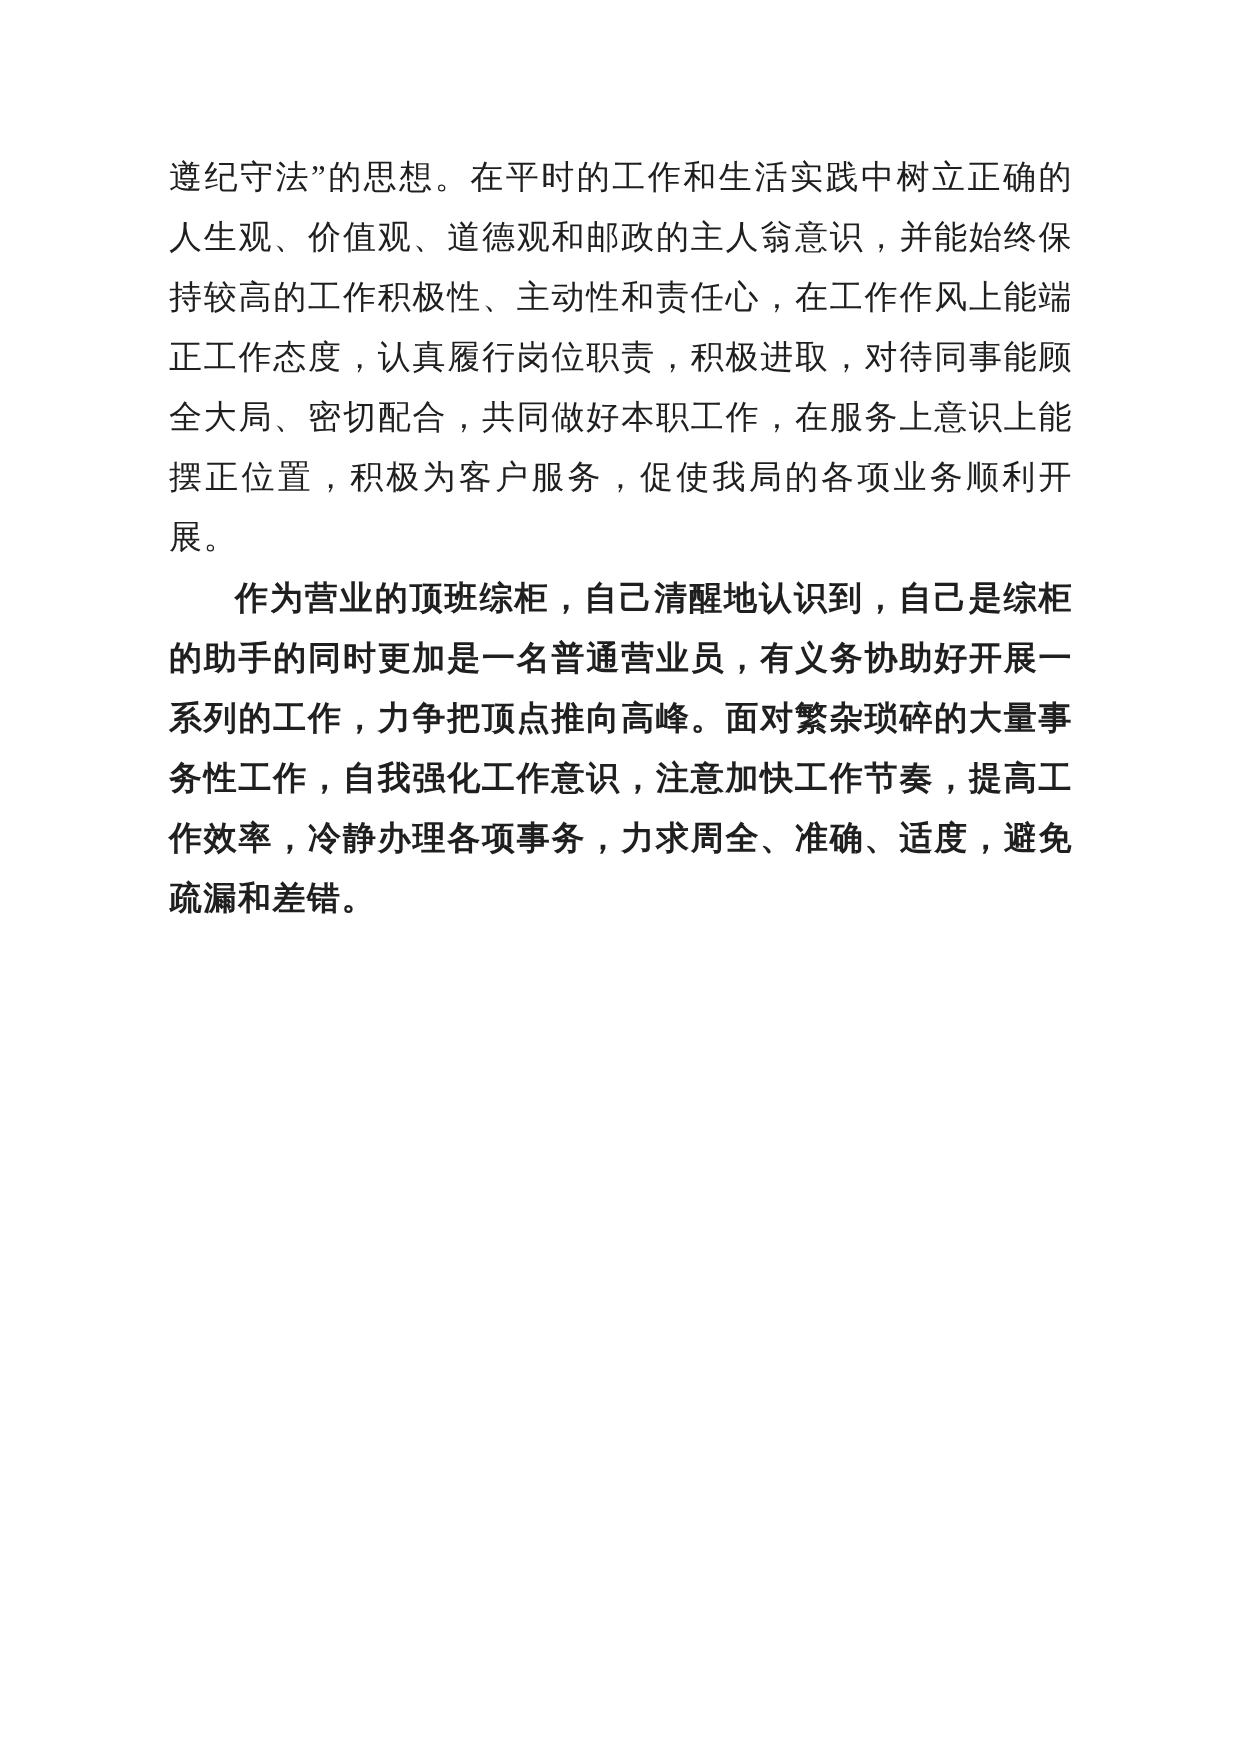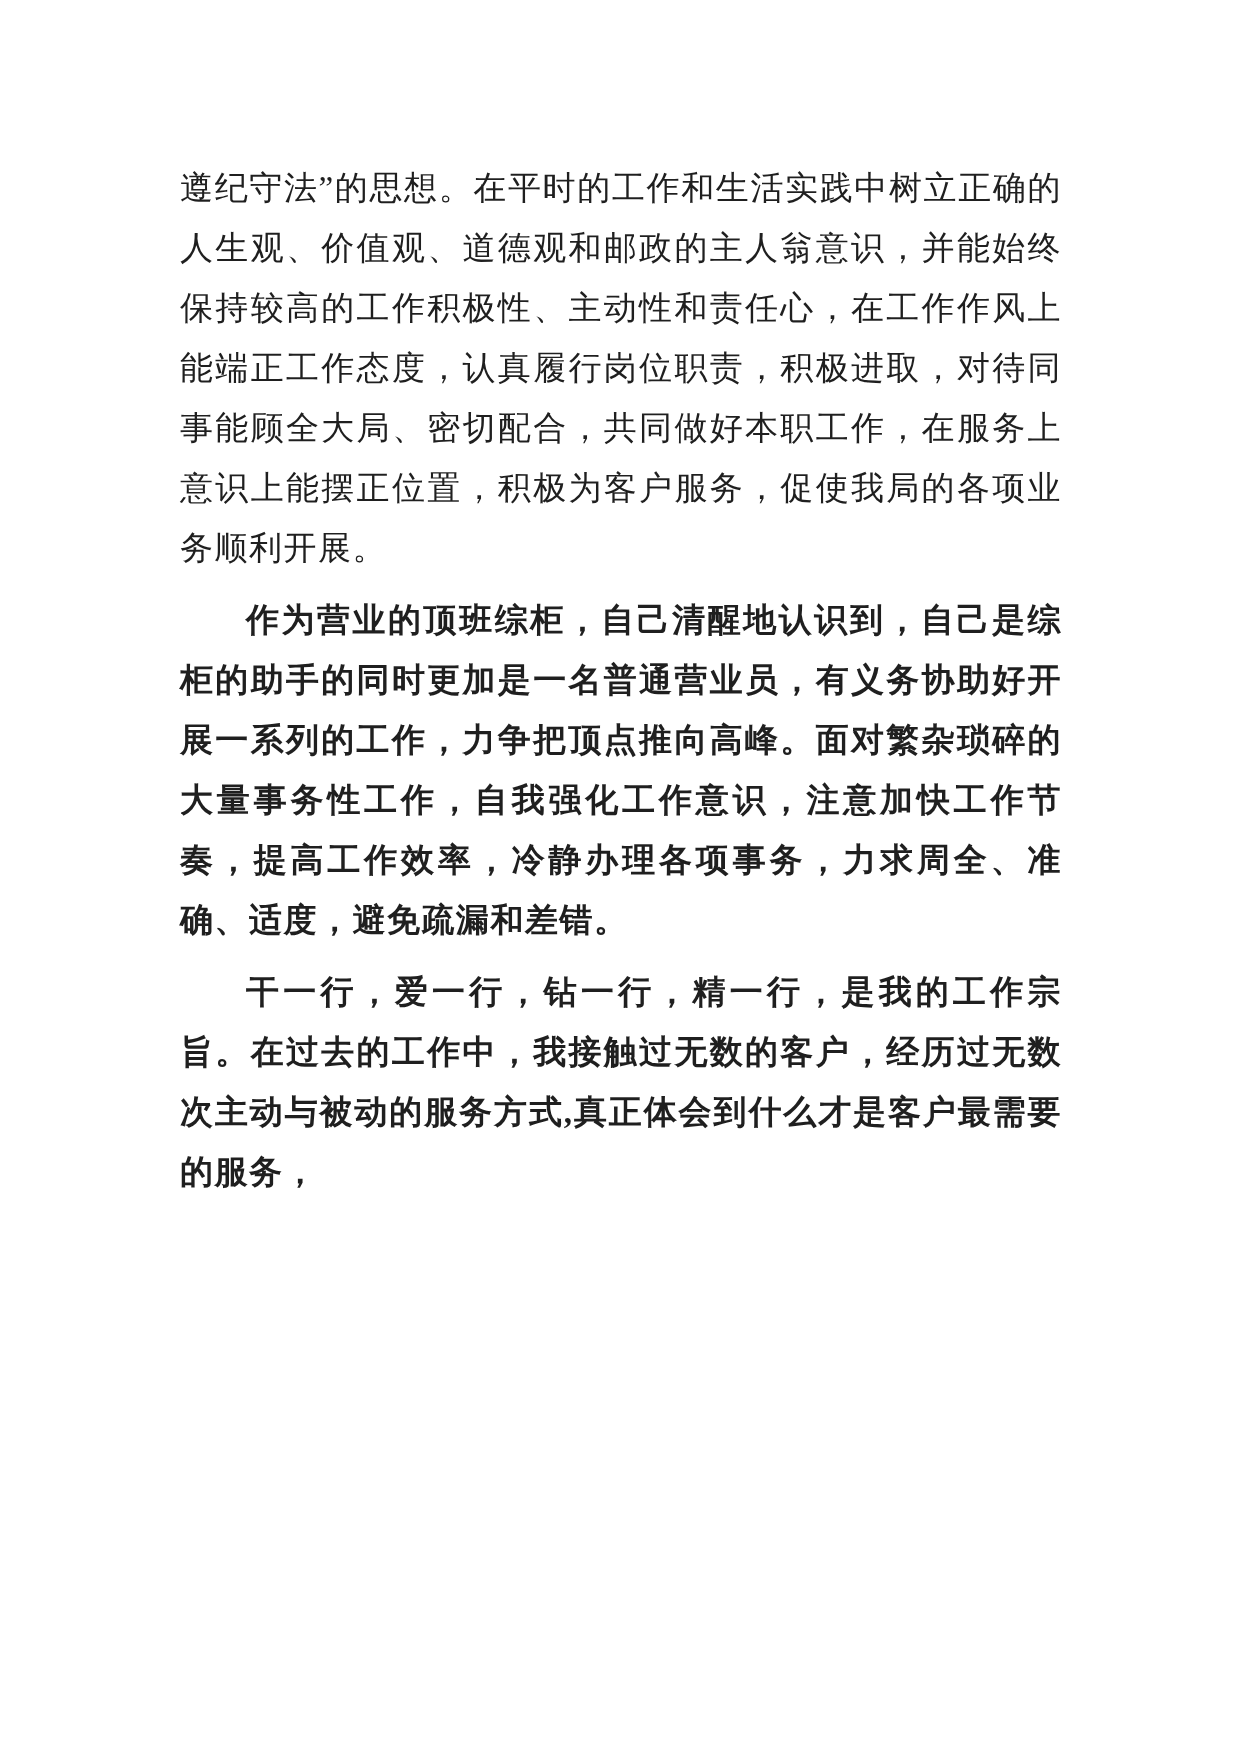--- a/index.html
+++ b/index.html
@@ -14,21 +14,21 @@
     background: #ffffff;
     overflow: hidden;
   }
   .content {
     position: absolute;
     left: 168px;
     top: 146px;
     width: 906px;
   }
   .para {
-    margin: 12px;
+    margin: 1px;
     font-family: "Liberation Serif", "DejaVu Serif", serif;
     font-size: 33px;
     line-height: 60px;
     letter-spacing: 1.5px;
     color: #1f1f1f;
     text-align: justify;
     text-justify: inter-character;
     word-break: break-all;
   }
   .para.indent {
@@ -36,15 +36,14 @@
     font-weight: bold;
   }
 </style>
 </head>
 <body>
 
 <div class="page">
   <div class="content">
     <p class="para">遵纪守法”的思想。在平时的工作和生活实践中树立正确的人生观、价值观、道德观和邮政的主人翁意识，并能始终保持较高的工作积极性、主动性和责任心，在工作作风上能端正工作态度，认真履行岗位职责，积极进取，对待同事能顾全大局、密切配合，共同做好本职工作，在服务上意识上能摆正位置，积极为客户服务，促使我局的各项业务顺利开展。</p>
     <p class="para indent">作为营业的顶班综柜，自己清醒地认识到，自己是综柜的助手的同时更加是一名普通营业员，有义务协助好开展一系列的工作，力争把顶点推向高峰。面对繁杂琐碎的大量事务性工作，自我强化工作意识，注意加快工作节奏，提高工作效率，冷静办理各项事务，力求周全、准确、适度，避免疏漏和差错。</p>
-    <p class="para indent">干一行，爱一行，钻一行，精一行，是我的工作宗旨。在过去的工作中，我接触过无数的客户，经历过无数次主动与被动的服务方式,真正体会到什么才是客户最需要的服务，</p>
   </div>
 </div>
 
 </body></html>

